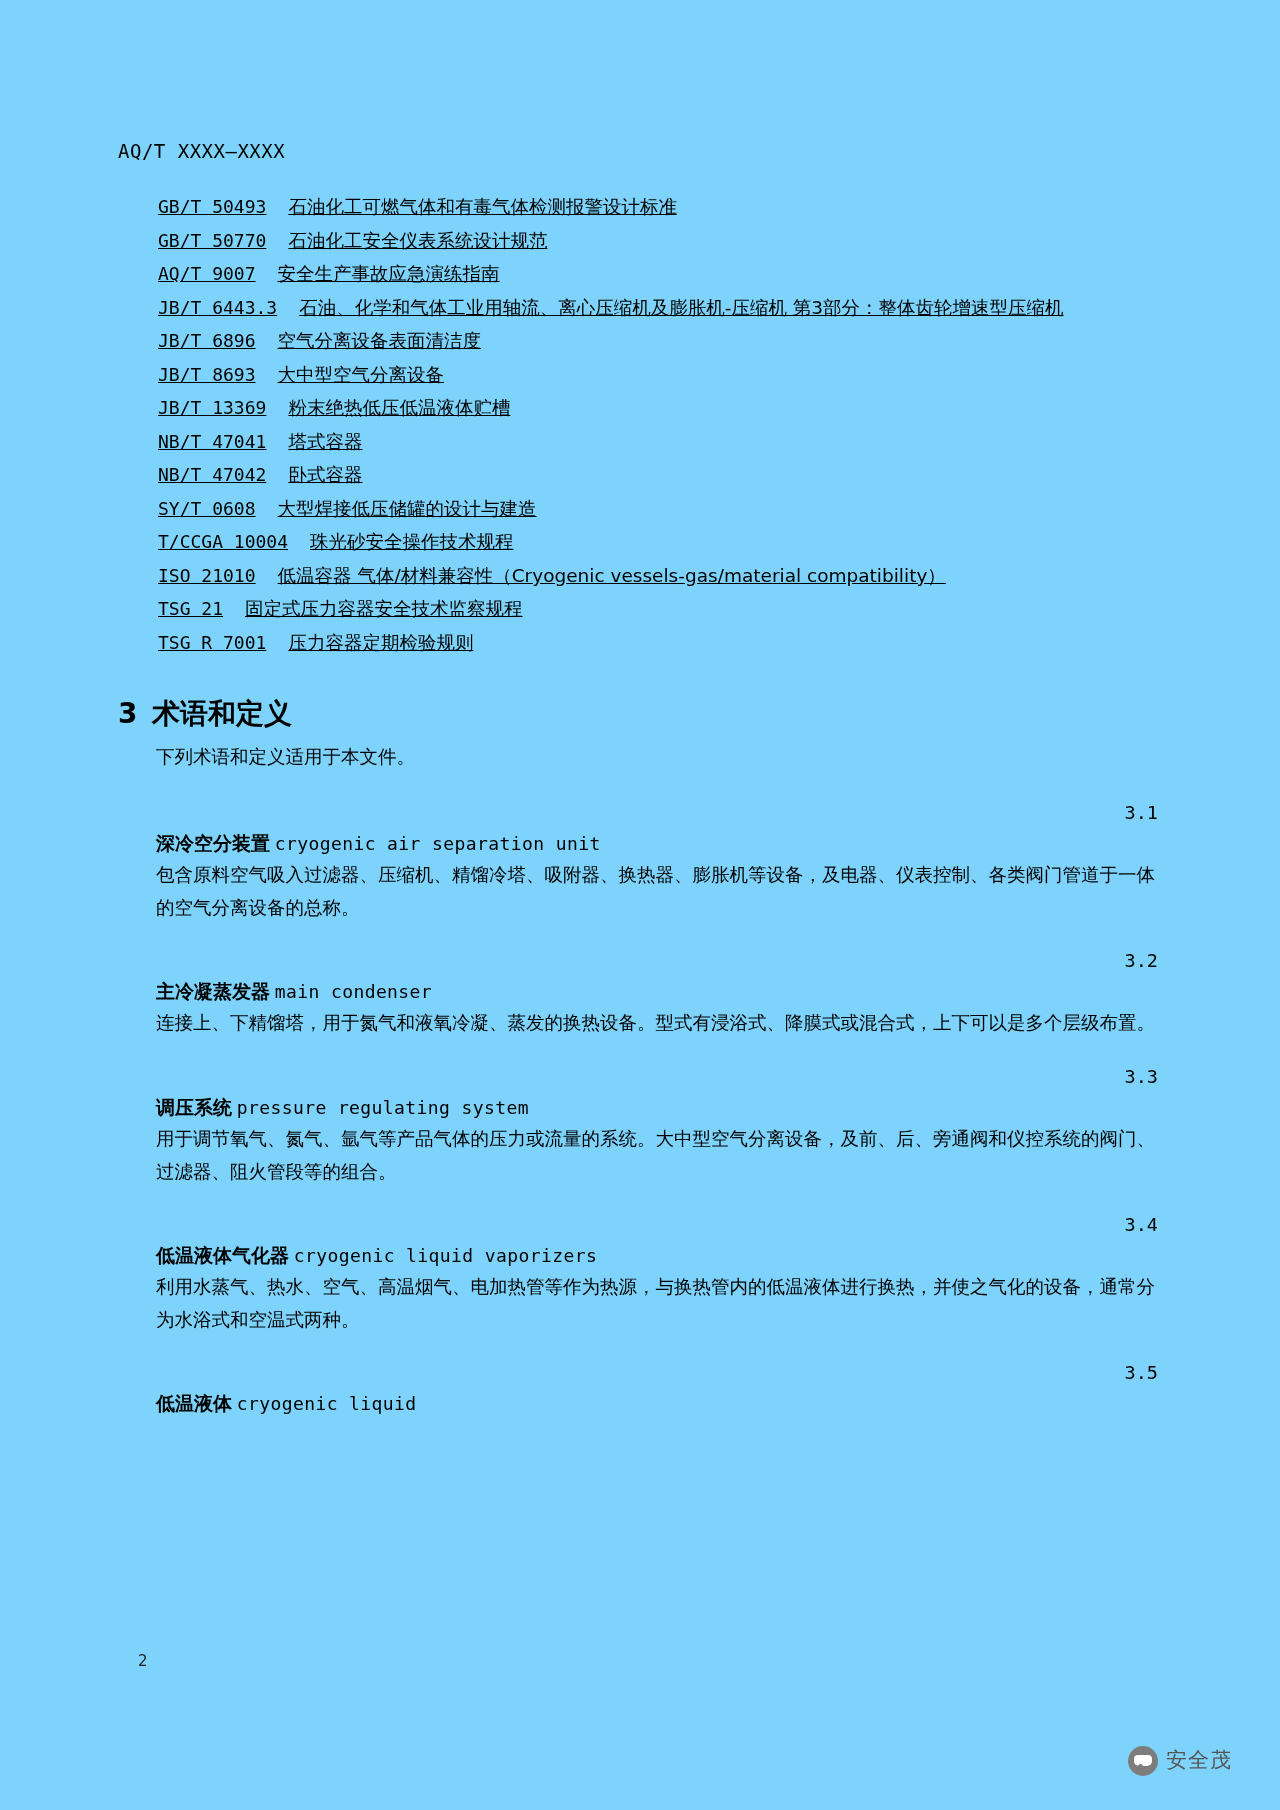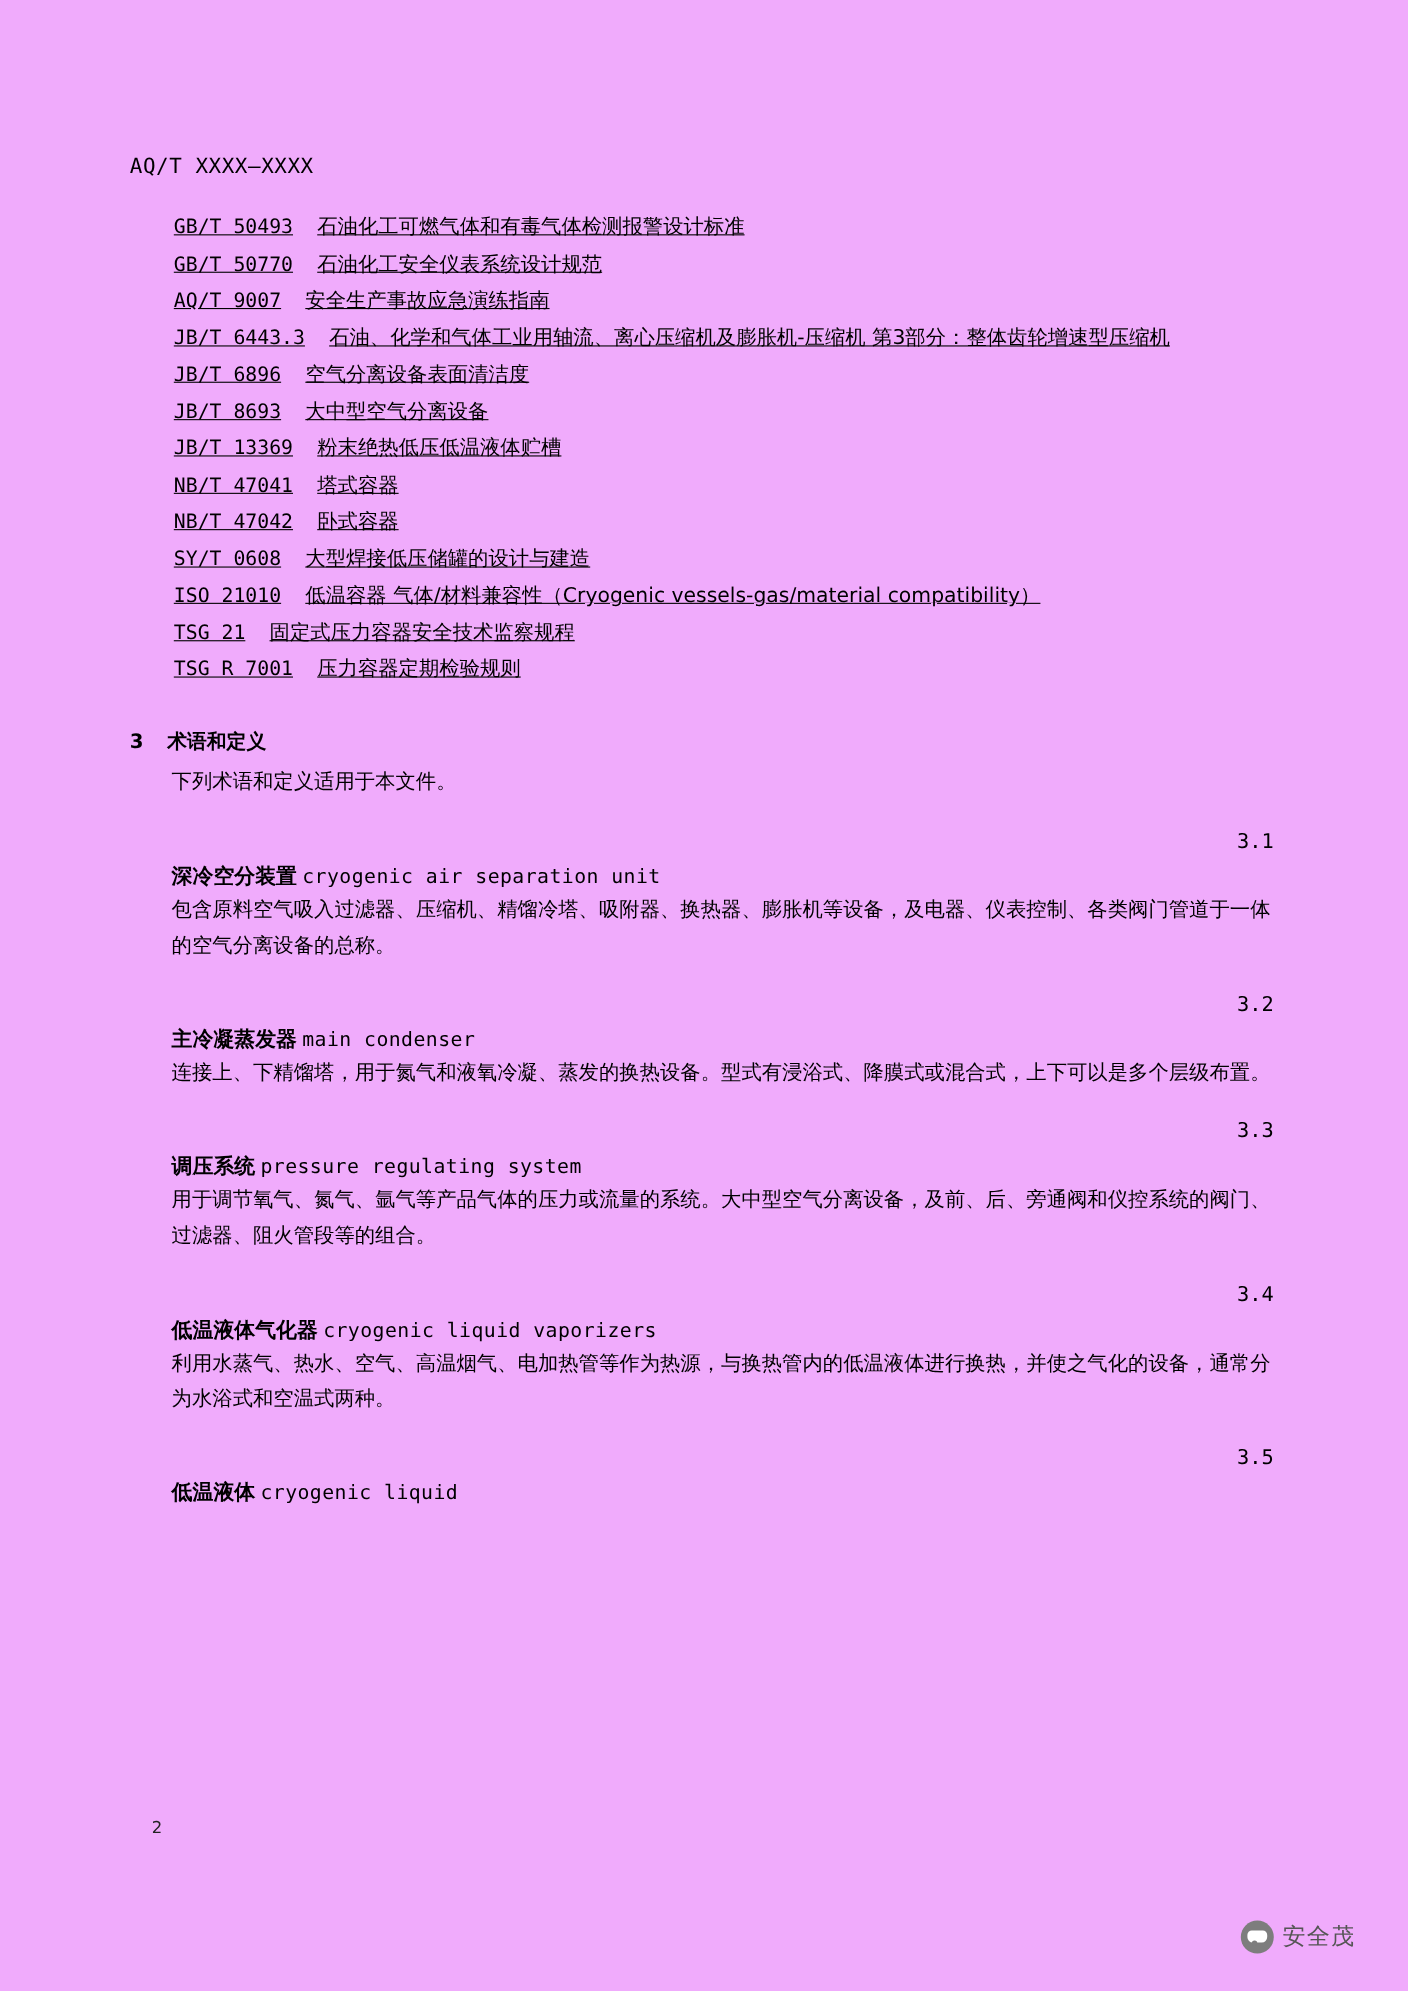--- a/index.html
+++ b/index.html
@@ -13,21 +13,21 @@
     position: relative;
     font-family: "Liberation Serif", serif;
     color: #000000;
     overflow: hidden;
   }
   .page {
     position: absolute;
     left: 0; top: 0;
     width: 1280px;
     height: 1810px;
-    background: #f0abfc;
+    background: #7dd3fc;
   }
   .content {
     position: absolute;
     left: 118px;
     top: 140px;
     width: 1040px;
   }
   .header-code {
     font-family: "DejaVu Sans Mono", monospace;
     font-size: 19px;
@@ -56,21 +56,21 @@
   }
   .ref-item .cn {
     font-family: "DejaVu Sans", "Liberation Sans", sans-serif;
     font-size: 18.5px;
   }
   .section-head {
     margin-top: 36px;
     margin-bottom: 10px;
     font-family: "DejaVu Sans", "Liberation Sans", sans-serif;
     font-weight: bold;
-    font-size: 18px;
+    font-size: 28px;
   }
   .section-head .num {
     display: inline-block;
     width: 34px;
   }
   .para {
     font-family: Liberation Mono, monospace;
     font-size: 18.5px;
     line-height: 1.78;
     margin: 6px 0 0 0;
@@ -166,20 +166,21 @@
       <div class="ref-item"><span class="code">GB/T 50493</span><span class="gap"></span><span class="cn">石油化工可燃气体和有毒气体检测报警设计标准</span></div>
       <div class="ref-item"><span class="code">GB/T 50770</span><span class="gap"></span><span class="cn">石油化工安全仪表系统设计规范</span></div>
       <div class="ref-item"><span class="code">AQ/T 9007</span><span class="gap"></span><span class="cn">安全生产事故应急演练指南</span></div>
       <div class="ref-item"><span class="code">JB/T 6443.3</span><span class="gap"></span><span class="cn">石油、化学和气体工业用轴流、离心压缩机及膨胀机-压缩机 第3部分：整体齿轮增速型压缩机</span></div>
       <div class="ref-item"><span class="code">JB/T 6896</span><span class="gap"></span><span class="cn">空气分离设备表面清洁度</span></div>
       <div class="ref-item"><span class="code">JB/T 8693</span><span class="gap"></span><span class="cn">大中型空气分离设备</span></div>
       <div class="ref-item"><span class="code">JB/T 13369</span><span class="gap"></span><span class="cn">粉末绝热低压低温液体贮槽</span></div>
       <div class="ref-item"><span class="code">NB/T 47041</span><span class="gap"></span><span class="cn">塔式容器</span></div>
       <div class="ref-item"><span class="code">NB/T 47042</span><span class="gap"></span><span class="cn">卧式容器</span></div>
       <div class="ref-item"><span class="code">SY/T 0608</span><span class="gap"></span><span class="cn">大型焊接低压储罐的设计与建造</span></div>
+      <div class="ref-item"><span class="code">T/CCGA 10004</span><span class="gap"></span><span class="cn">珠光砂安全操作技术规程</span></div>
       <div class="ref-item"><span class="code">ISO 21010</span><span class="gap"></span><span class="cn">低温容器  气体/材料兼容性（Cryogenic vessels-gas/material compatibility）</span></div>
       <div class="ref-item"><span class="code">TSG 21</span><span class="gap"></span><span class="cn">固定式压力容器安全技术监察规程</span></div>
       <div class="ref-item"><span class="code">TSG R 7001</span><span class="gap"></span><span class="cn">压力容器定期检验规则</span></div>
     </div>
 
     <div class="section-head">
       <span class="num">3</span><span>术语和定义</span>
     </div>
 
     <div class="para">下列术语和定义适用于本文件。</div>

